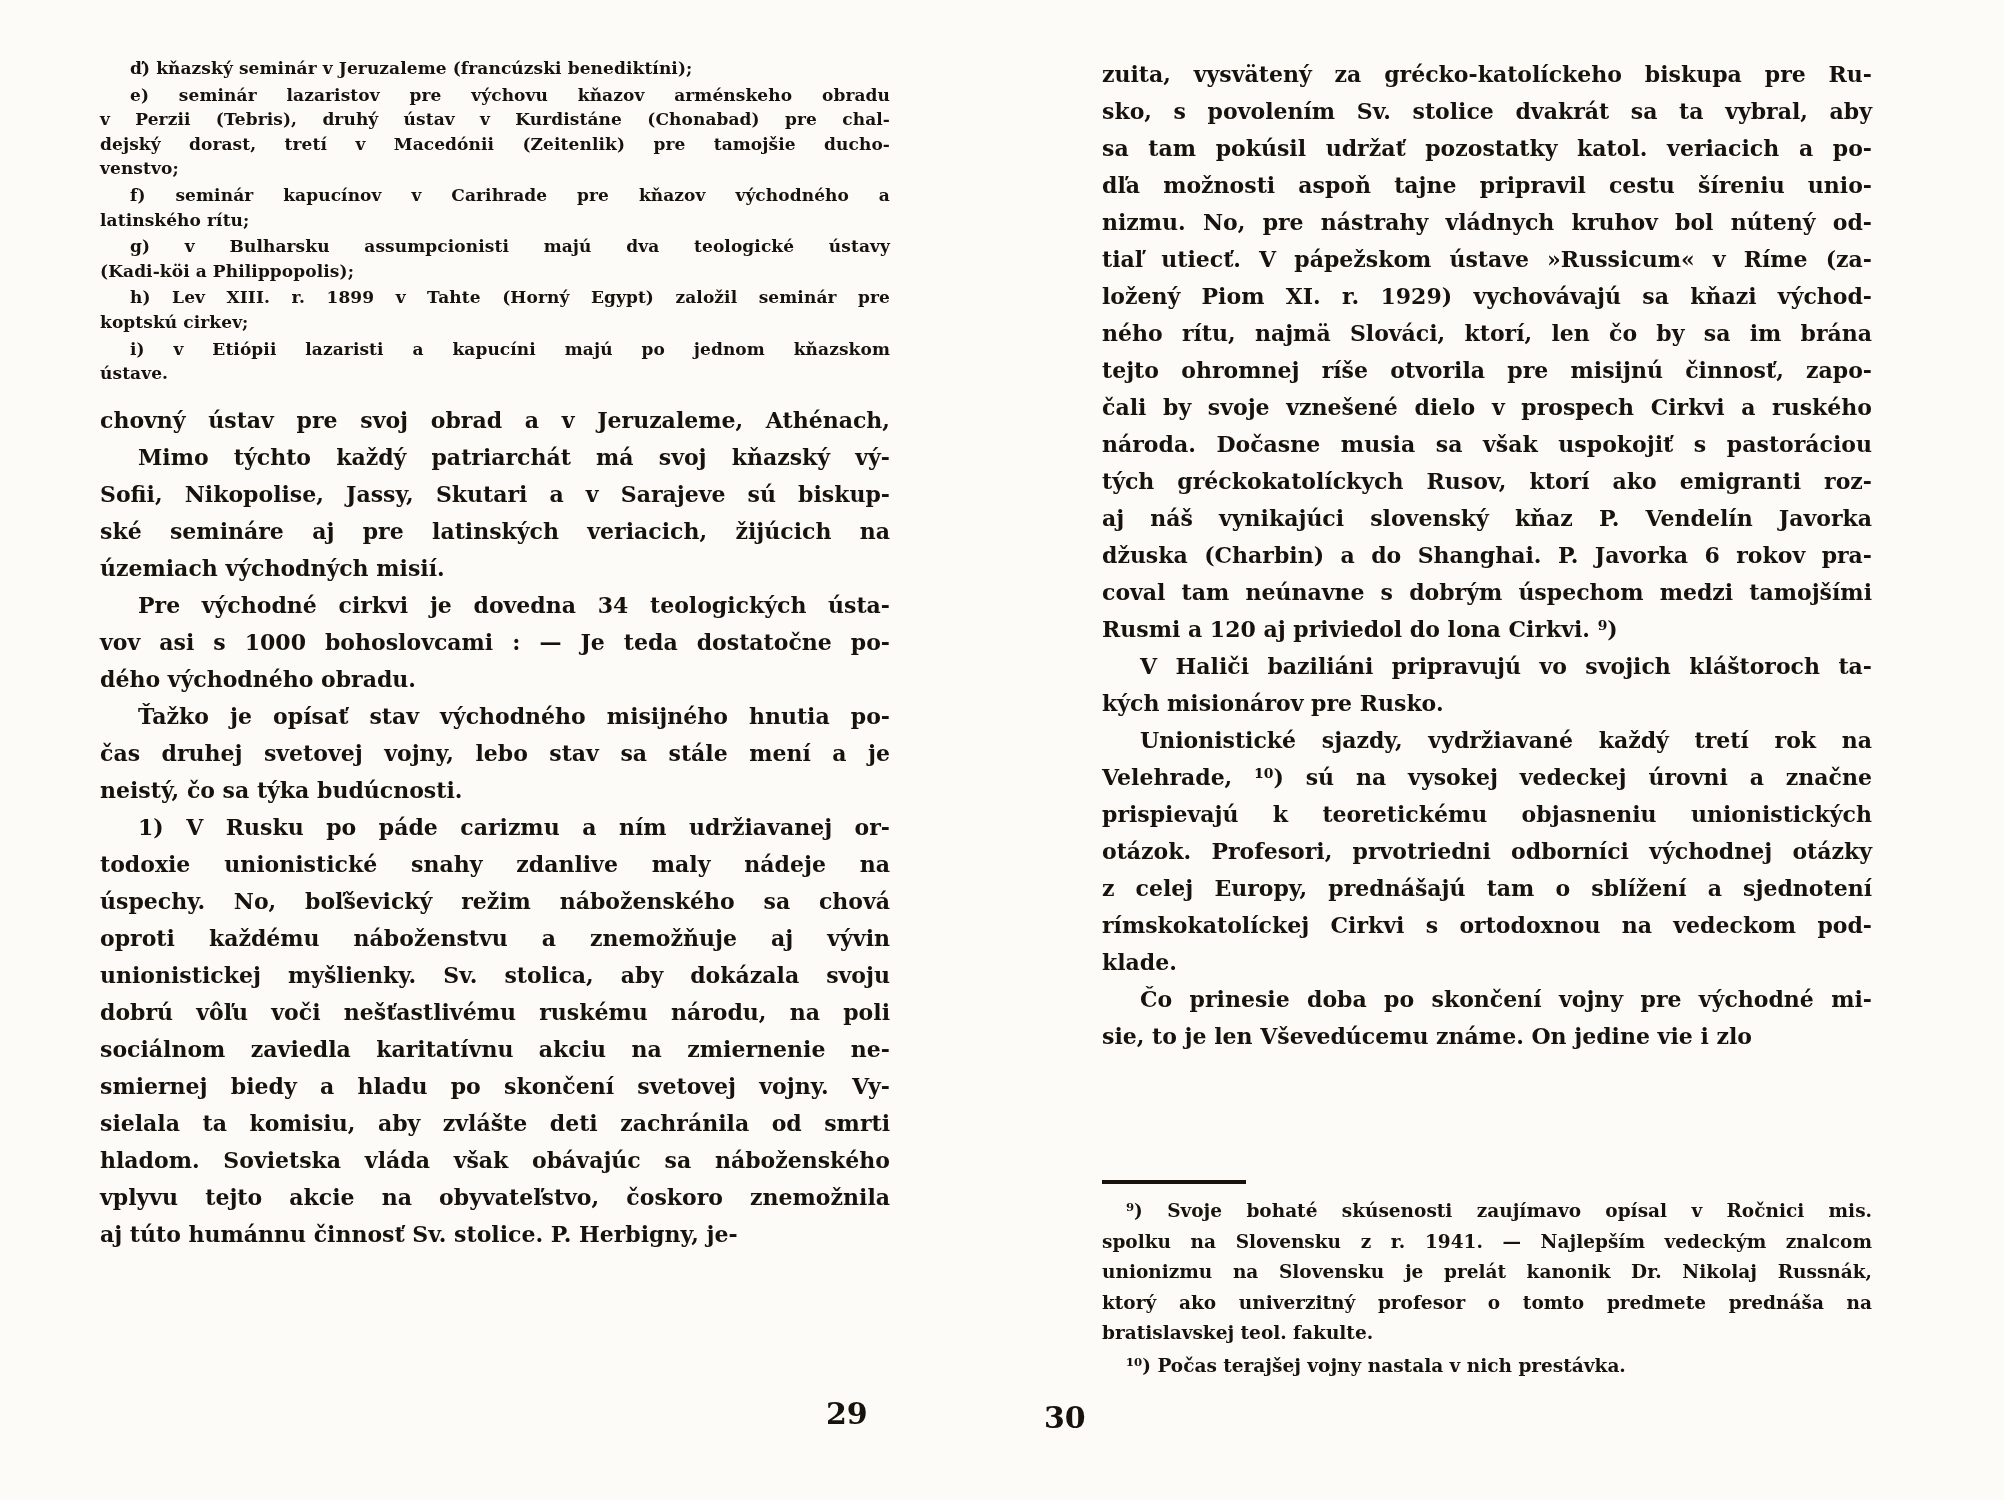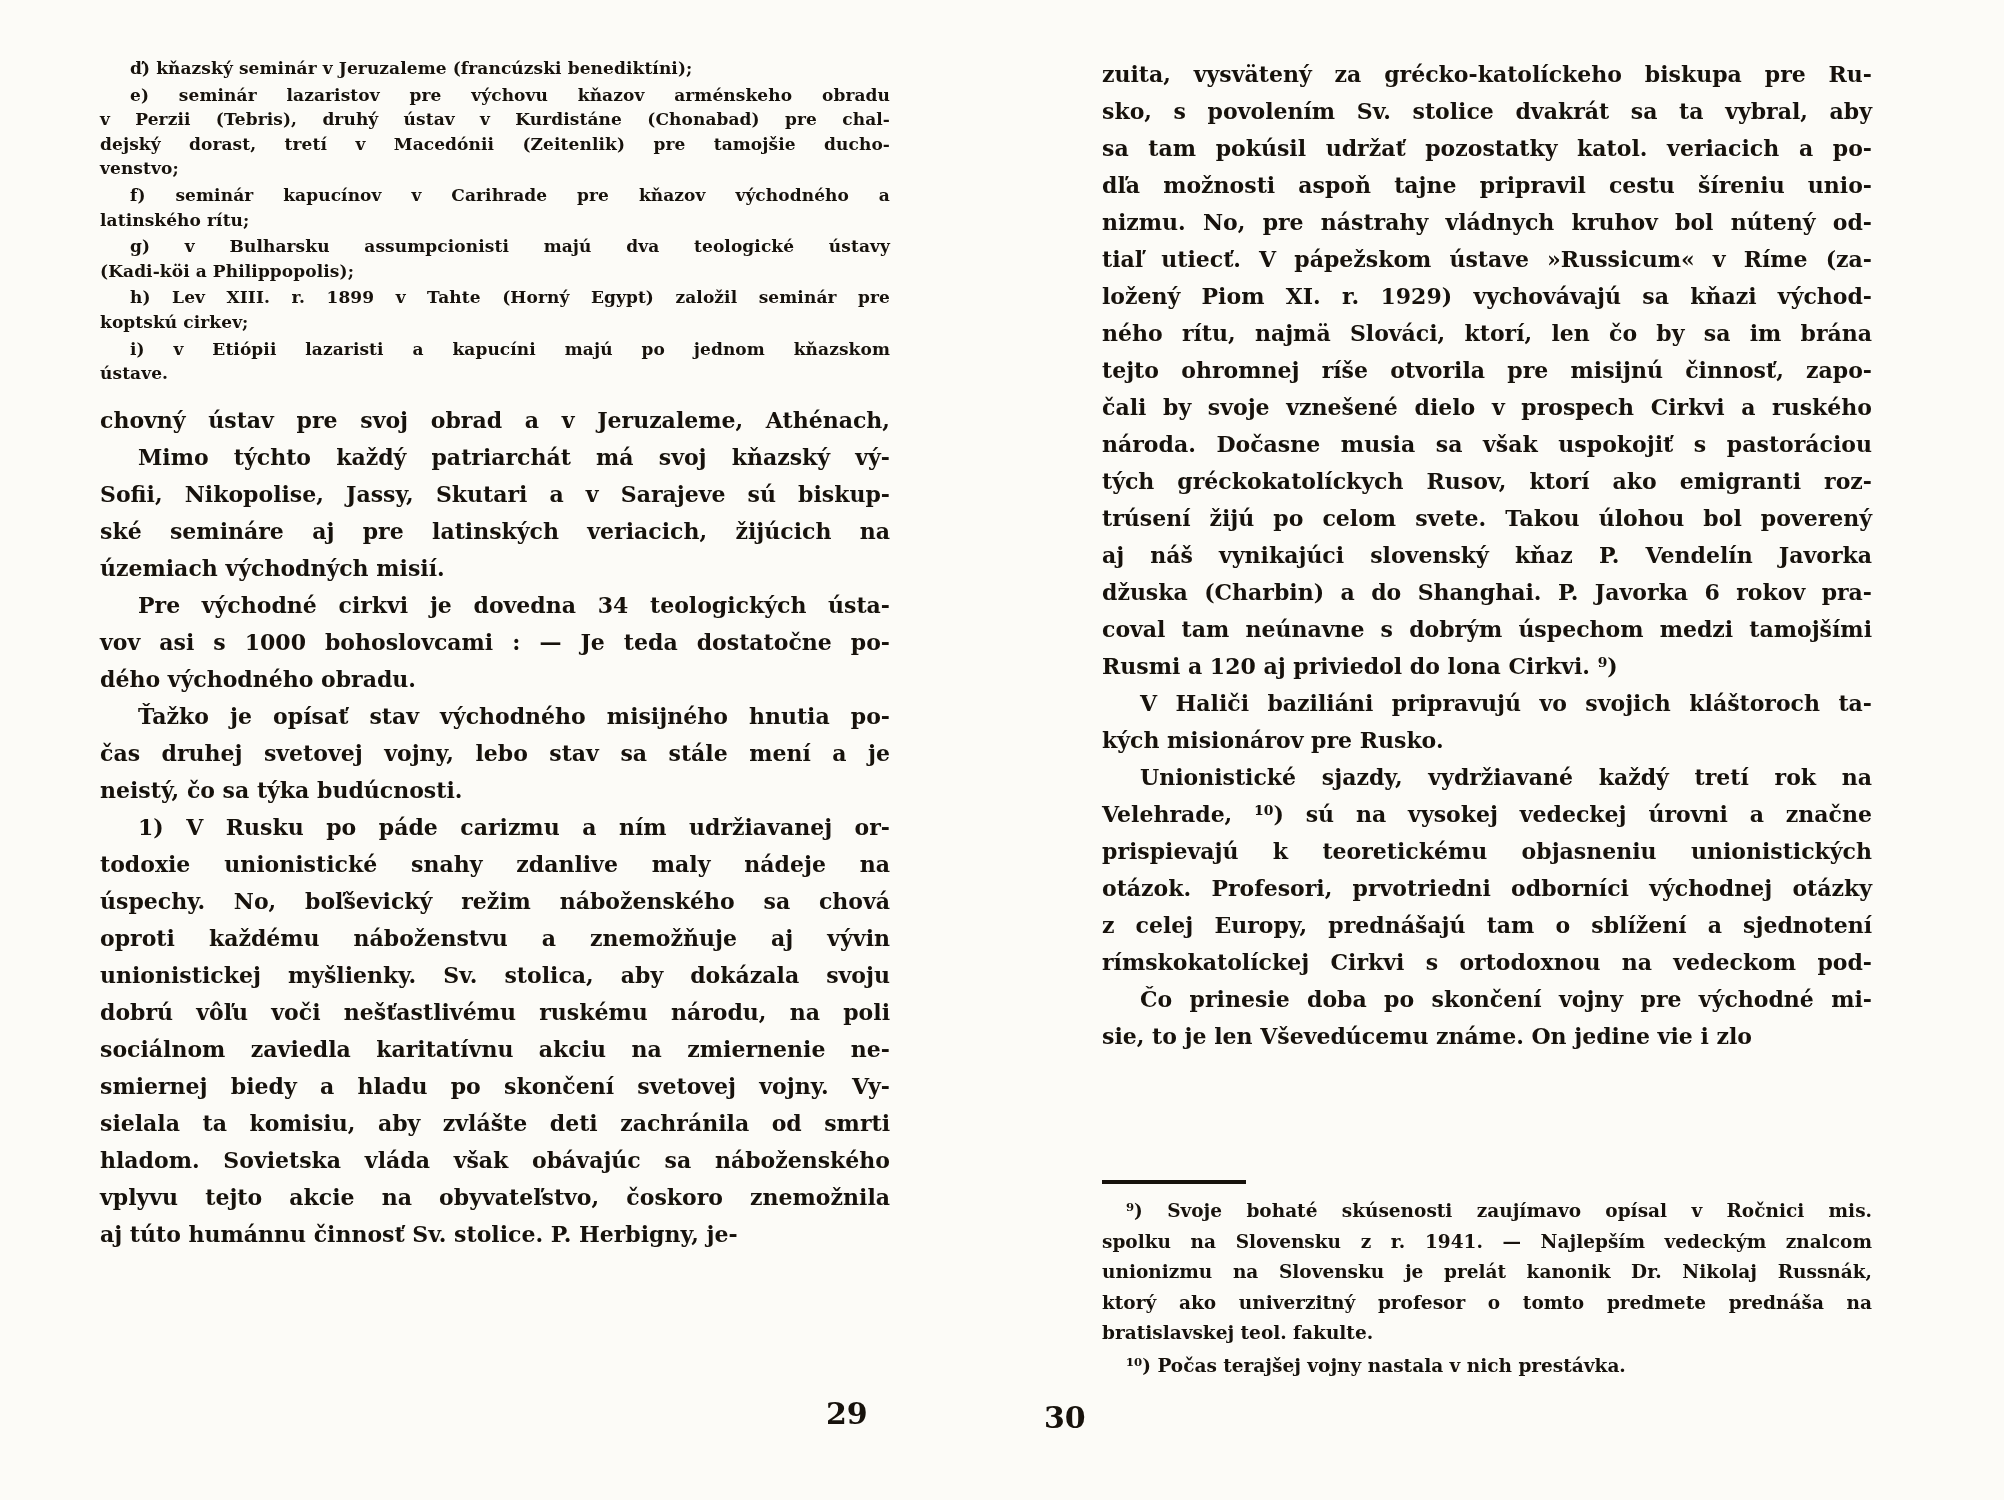--- a/index.html
+++ b/index.html
@@ -114,37 +114,37 @@
         <div class="ln">sa tam pokúsil udržať pozostatky katol. veriacich a po-</div>
         <div class="ln">dľa možnosti aspoň tajne pripravil cestu šíreniu unio-</div>
         <div class="ln">nizmu. No, pre nástrahy vládnych kruhov bol nútený od-</div>
         <div class="ln">tiaľ utiecť. V pápežskom ústave »Russicum« v Ríme (za-</div>
         <div class="ln">ložený Piom XI. r. 1929) vychovávajú sa kňazi východ-</div>
         <div class="ln">ného rítu, najmä Slováci, ktorí, len čo by sa im brána</div>
         <div class="ln">tejto ohromnej ríše otvorila pre misijnú činnosť, zapo-</div>
         <div class="ln">čali by svoje vznešené dielo v prospech Cirkvi a ruského</div>
         <div class="ln">národa. Dočasne musia sa však uspokojiť s pastoráciou</div>
         <div class="ln">tých gréckokatolíckych Rusov, ktorí ako emigranti roz-</div>
-        <div class="ln">trúsení žijú po celom svete. Takou úlohou bol poverený</div>
         <div class="ln">aj náš vynikajúci slovenský kňaz P. Vendelín Javorka</div>
         <div class="ln">džuska (Charbin) a do Shanghai. P. Javorka 6 rokov pra-</div>
         <div class="ln">coval tam neúnavne s dobrým úspechom medzi tamojšími</div>
         <div class="ln last">Rusmi a 120 aj priviedol do lona Cirkvi. ⁹)</div>
       </div>
       <div class="block body">
         <div class="ln ind">V Haliči baziliáni pripravujú vo svojich kláštoroch ta-</div>
         <div class="ln last">kých misionárov pre Rusko.</div>
       </div>
       <div class="block body">
         <div class="ln ind">Unionistické sjazdy, vydržiavané každý tretí rok na</div>
         <div class="ln">Velehrade, ¹⁰) sú na vysokej vedeckej úrovni a značne</div>
         <div class="ln">prispievajú k teoretickému objasneniu unionistických</div>
         <div class="ln">otázok. Profesori, prvotriedni odborníci východnej otázky</div>
         <div class="ln">z celej Europy, prednášajú tam o sblížení a sjednotení</div>
         <div class="ln">rímskokatolíckej Cirkvi s ortodoxnou na vedeckom pod-</div>
+        <div class="ln last">klade.</div>
       </div>
       <div class="block body">
         <div class="ln ind">Čo prinesie doba po skončení vojny pre východné mi-</div>
         <div class="ln last">sie, to je len Vševedúcemu známe. On jedine vie i zlo</div>
       </div>
     </div>
 
   <div class="footrule"></div>
 
   <div class="col col-right-foot">

